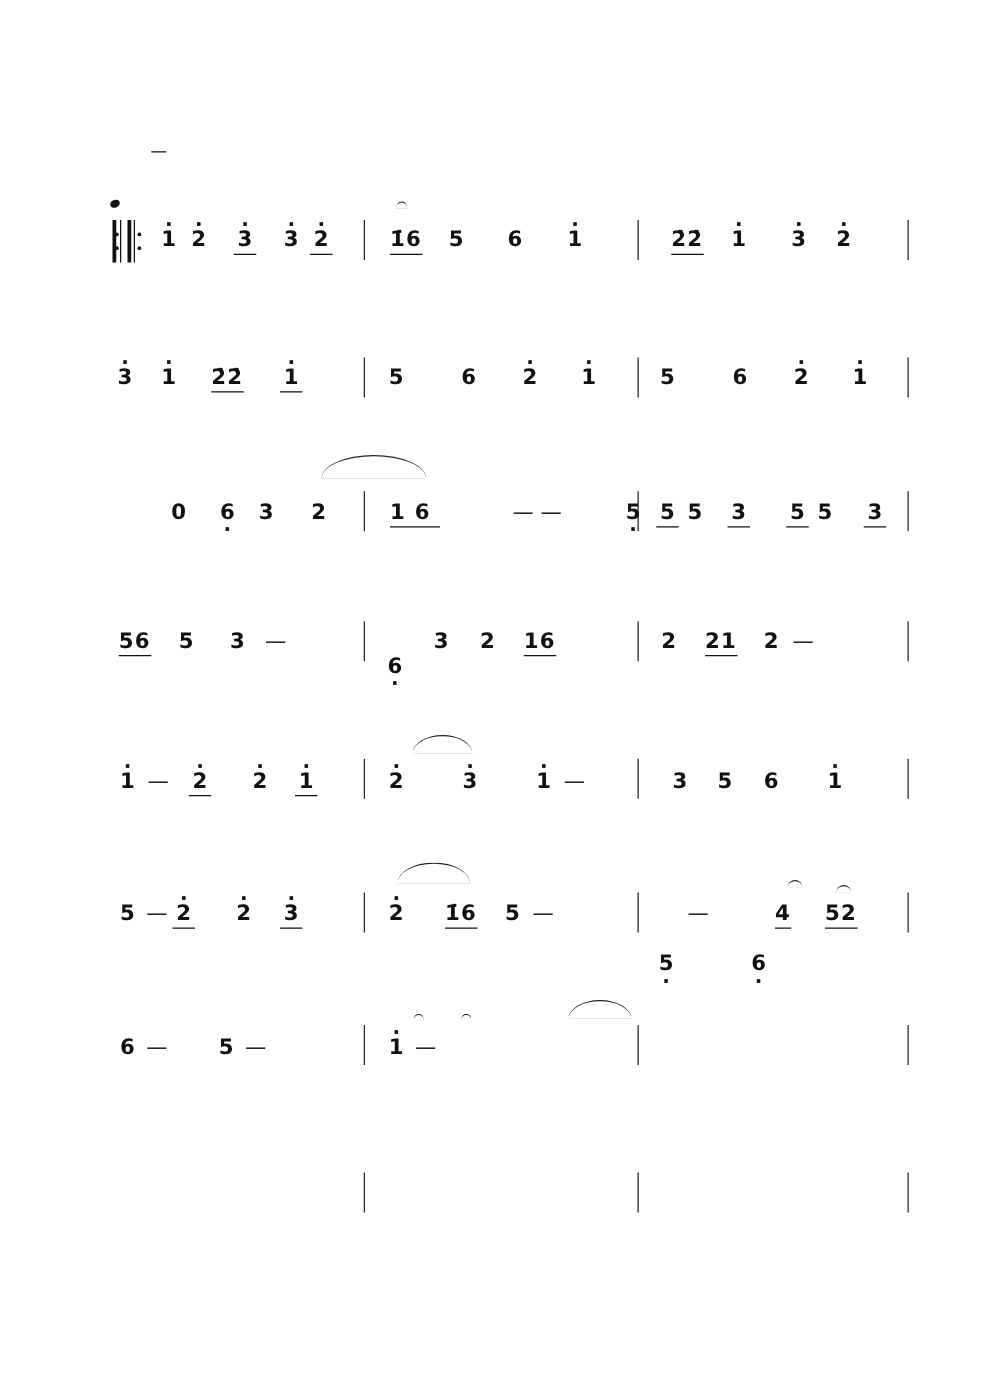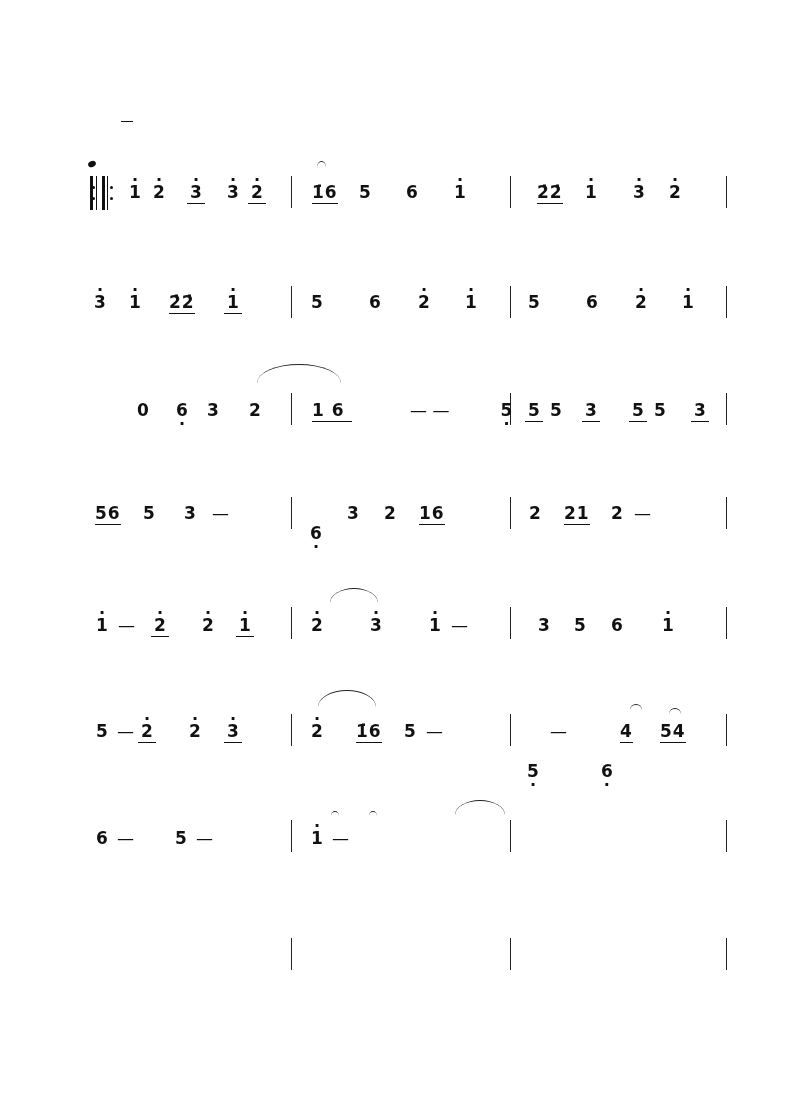--- a/index.html
+++ b/index.html
@@ -187,21 +187,21 @@
   <span class="note hi" style="left:188px;top:721px">2</span>
   <span class="note hi u" style="left:226px;top:721px">3</span>
   <span class="note hi" style="left:310px;top:721px">2</span>
   <span class="group" style="left:356px;top:721px">1̇6</span>
   <span class="note" style="left:403px;top:721px">5</span>
   <span class="dash" style="left:426px;top:721px">—</span>
   <span class="note lo" style="left:527px;top:721px">5</span>
   <span class="dash" style="left:550px;top:721px">—</span>
   <span class="note lo" style="left:584px;top:721px">6</span>
   <span class="group" style="left:620px;top:721px">4</span>
-  <span class="group" style="left:660px;top:721px">54</span>
+  <span class="group" style="left:660px;top:721px">52</span>
   <div class="lyr" style="left:93px;top:745px"></div>
   <div class="lyr" style="left:93px;top:758px"></div>
   <div class="lyr" style="left:93px;top:771px"></div>
 </div>
 
 <div>
   <span class="slur" style="left:331px;top:811px;width:8px;height:4px"></span>
   <span class="slur" style="left:369px;top:811px;width:8px;height:4px"></span>
   <span class="slur" style="left:455px;top:800px;width:50px;height:14px"></span>
   <span class="note" style="left:95px;top:828px">6</span>

